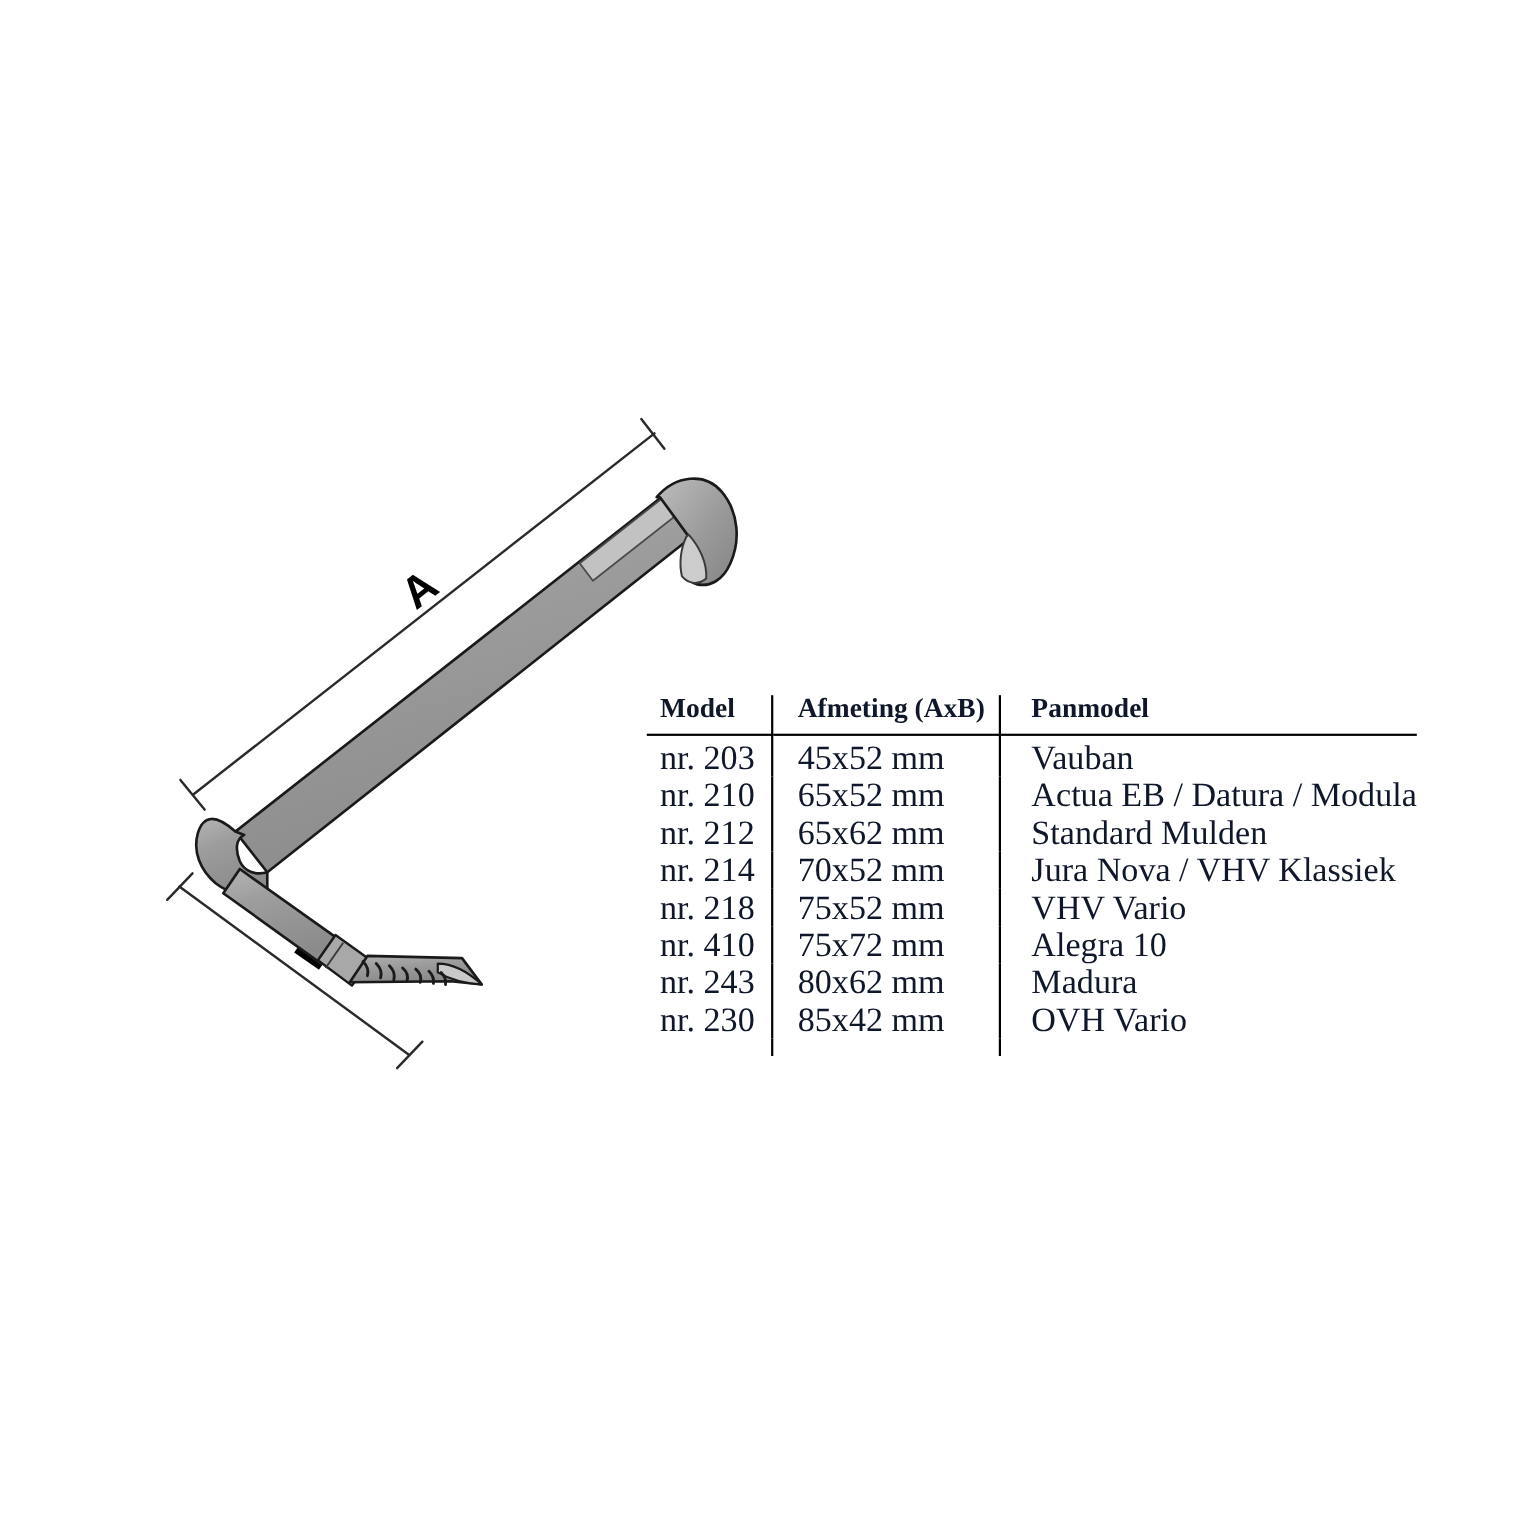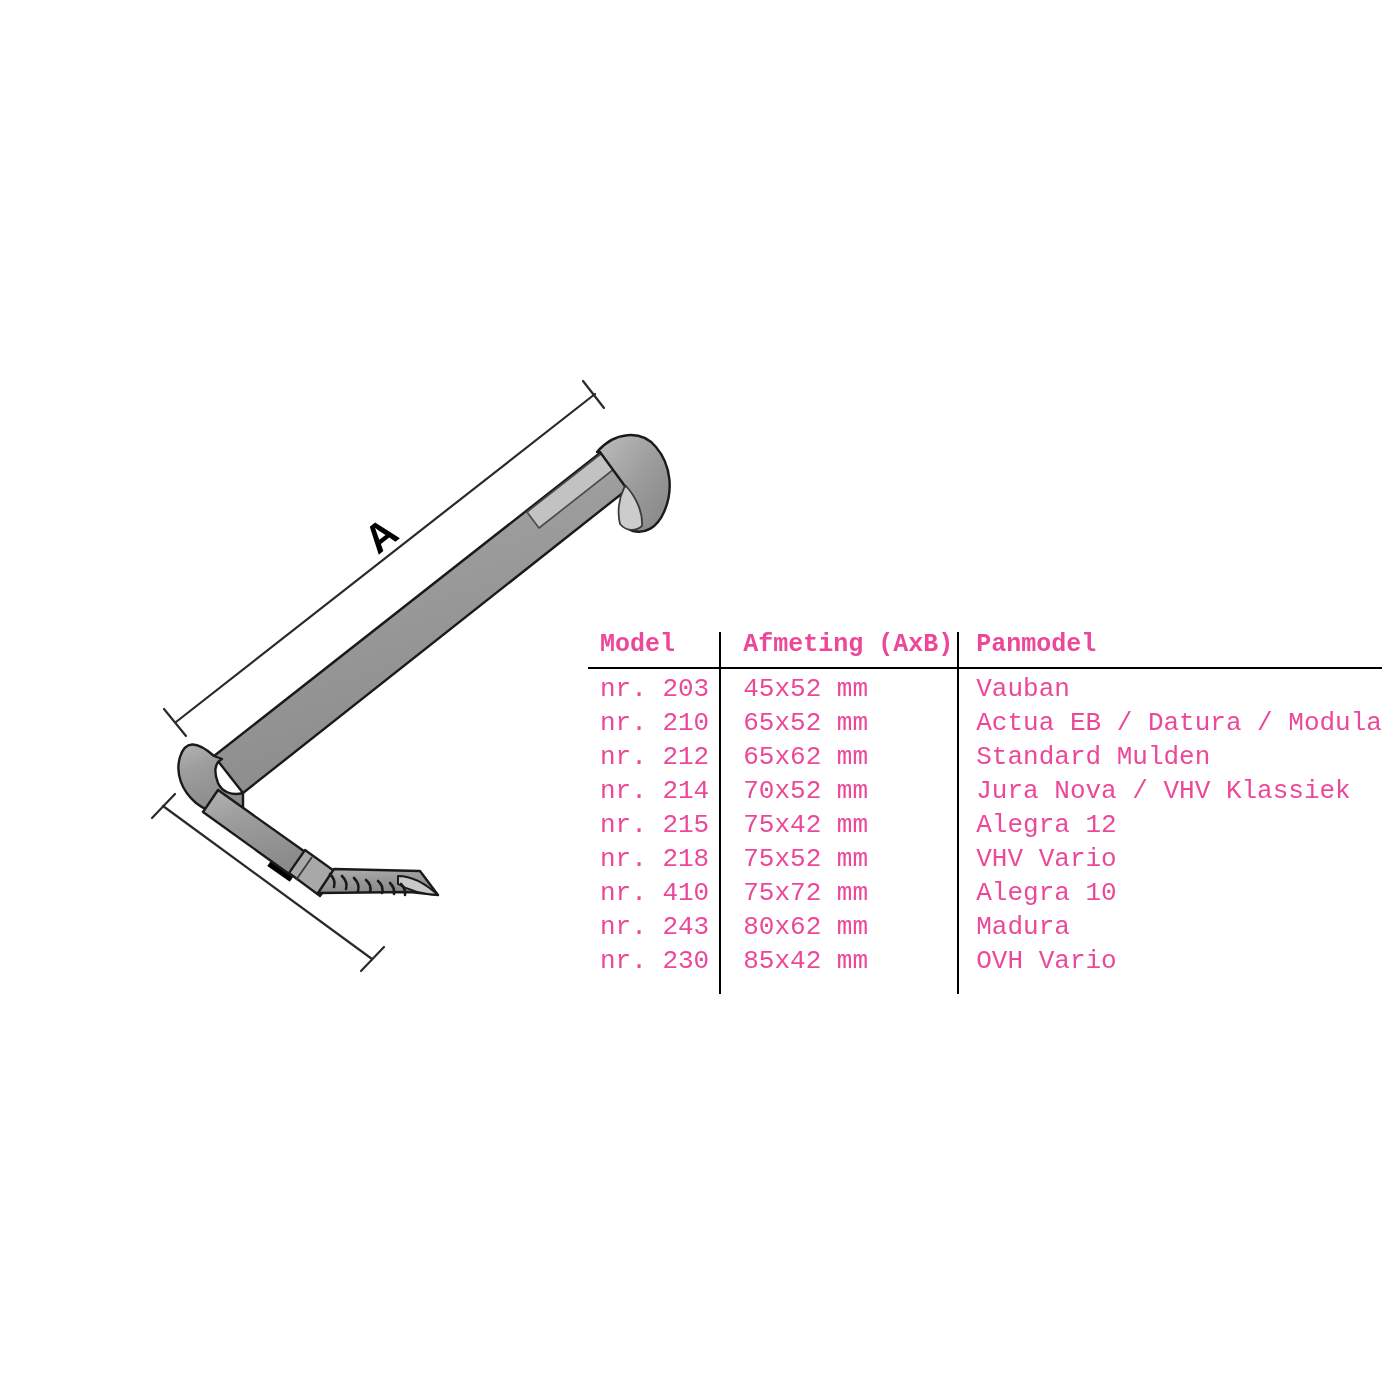--- a/index.html
+++ b/index.html
@@ -29,35 +29,35 @@
   }
   
   #spec-table {
     position: absolute;
     left: 588px;
     top: 632px;
     width: 700px;
   }
   table.spec {
     border-collapse: collapse;
-    font-family: Liberation Mono, monospace;
-    color: #ec4899;
+    font-family: Liberation Serif, serif;
+    color: #0f172a;
   }
   table.spec th {
     font-size: 25px;
     font-weight: bold;
     text-align: left;
     padding: 0 0 9px 0;
     vertical-align: bottom;
     white-space: nowrap;
     border-bottom: 2px solid #000000;
     line-height: 1.05;
   }
   table.spec td {
-    font-size: 26px;
+    font-size: 31px;
     font-weight: normal;
     text-align: left;
     white-space: nowrap;
     height: 34px;
     line-height: 34px;
     padding: 0;
     vertical-align: middle;
   }
   
   table.spec th.c-model,
@@ -69,21 +69,21 @@
   }
   table.spec th.c-size,
   table.spec td.c-size {
     width: 212px;
     padding-left: 22px;
     padding-right: 4px;
     border-right: 2px solid #000000;
   }
   table.spec th.c-pan,
   table.spec td.c-pan {
-    padding-left: 17px;
+    padding-left: 28px;
     border-right: none;
   }
   table.spec th.c-pan {
     padding-right: 30px;
   }
   
   table.spec tbody tr:first-child td {
     padding-top: 3px;
   }
   
@@ -232,25 +232,20 @@
           <td class="c-model">nr. 212</td>
           <td class="c-size">65x62 mm</td>
           <td class="c-pan">Standard Mulden</td>
         </tr>
         <tr>
           <td class="c-model">nr. 214</td>
           <td class="c-size">70x52 mm</td>
           <td class="c-pan">Jura Nova / VHV Klassiek</td>
         </tr>
         <tr>
-          <td class="c-model">nr. 215</td>
-          <td class="c-size">75x42 mm</td>
-          <td class="c-pan">Alegra 12</td>
-        </tr>
-        <tr>
           <td class="c-model">nr. 218</td>
           <td class="c-size">75x52 mm</td>
           <td class="c-pan">VHV Vario</td>
         </tr>
         <tr>
           <td class="c-model">nr. 410</td>
           <td class="c-size">75x72 mm</td>
           <td class="c-pan">Alegra 10</td>
         </tr>
         <tr>

